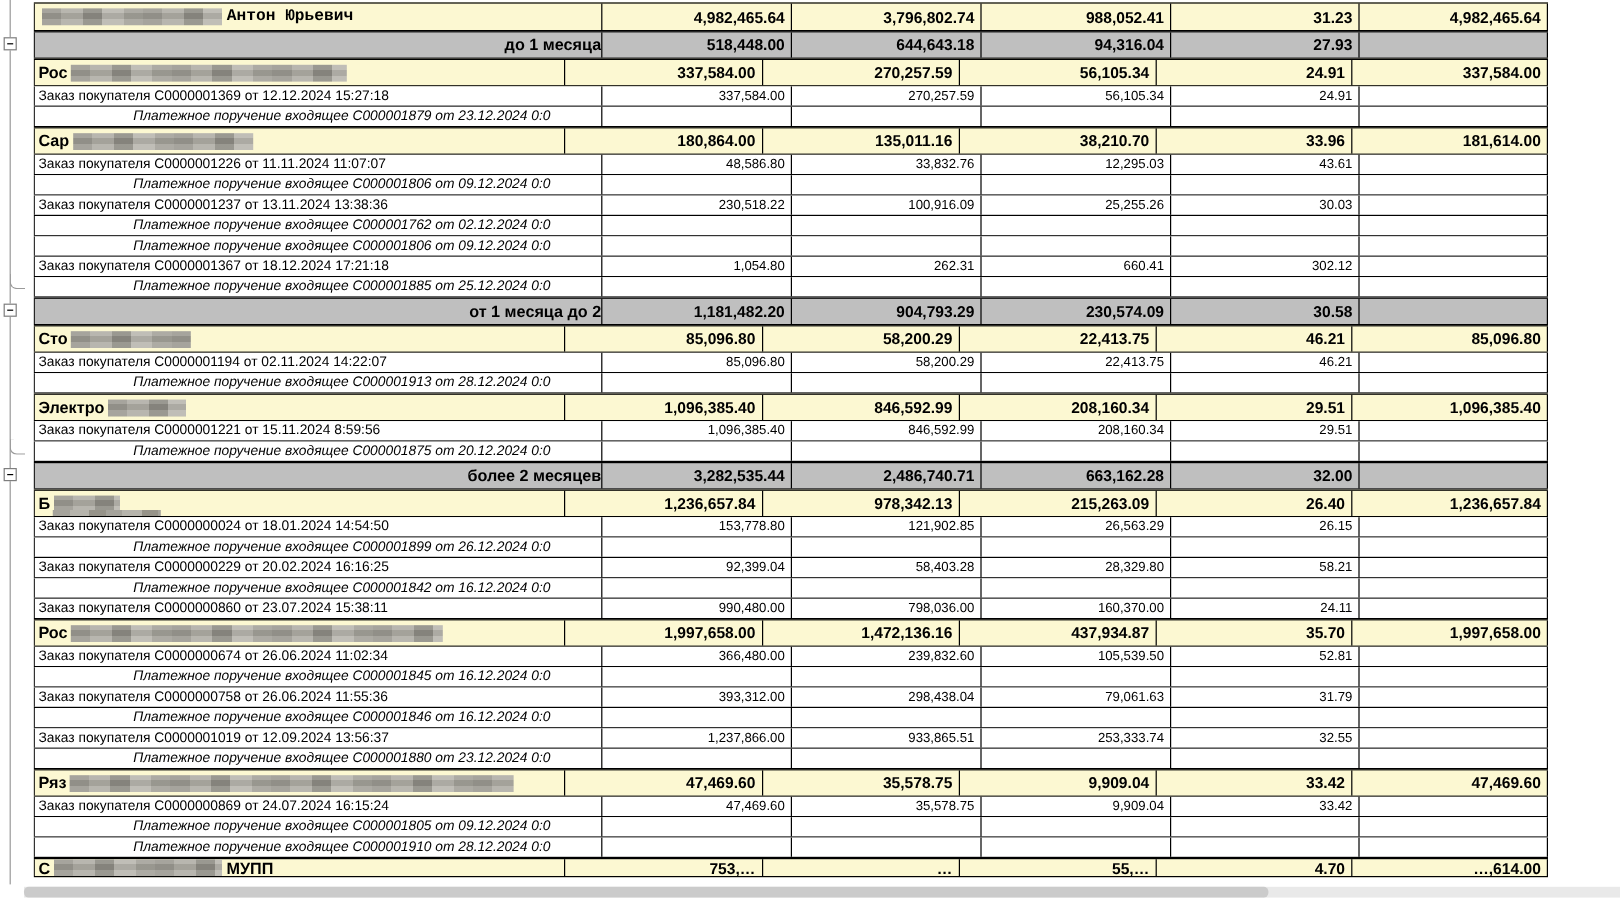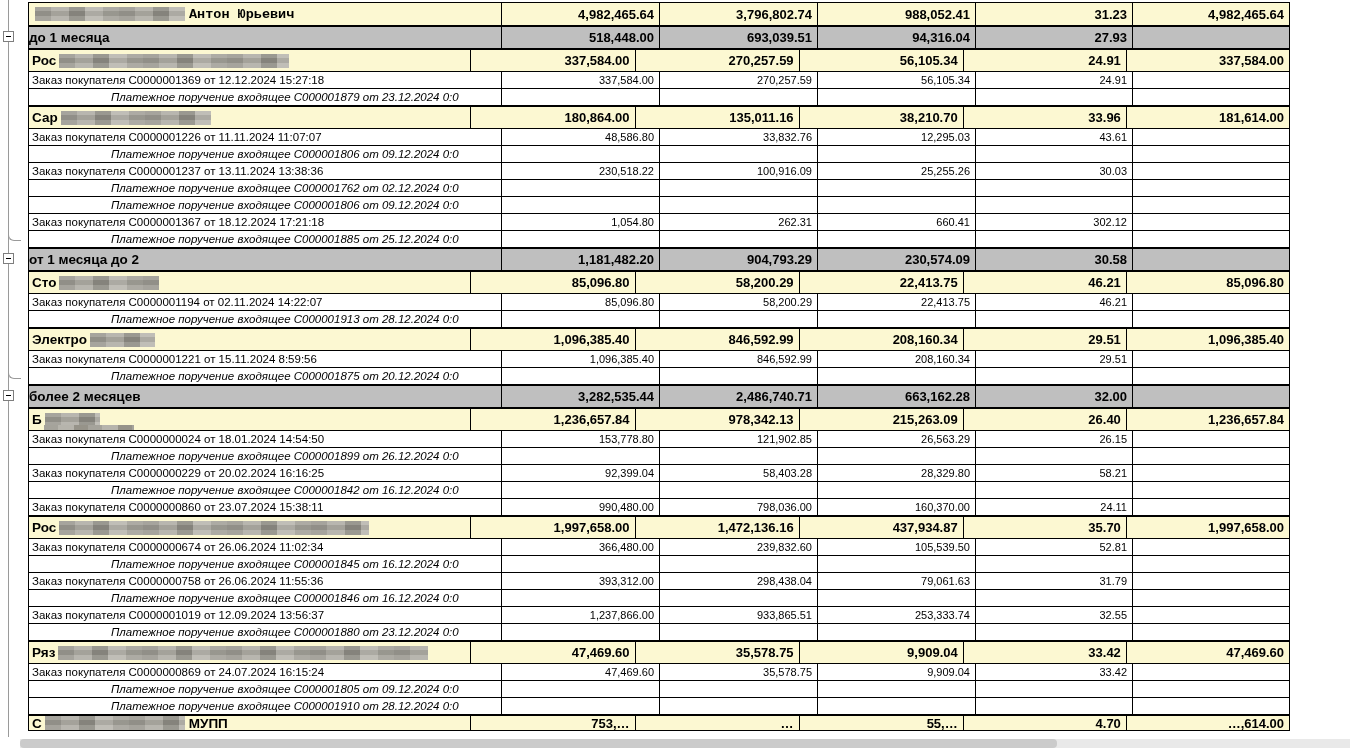--- a/index.html
+++ b/index.html
@@ -25,21 +25,21 @@
   .c{box-sizing:border-box;border-right:1px solid #000;display:flex;align-items:center;
      overflow:hidden;white-space:nowrap;}
   .c.label{width:474px;border-left:1px solid #000;padding-left:3px;}
   .c.num{justify-content:flex-end;padding-right:5px;font-size:11px;}
   .w0{width:158px}.w1{width:158px}.w2{width:158px}.w3{width:157px}.w4{width:157px}
   .r-manager{height:24px;background:#fcf8d2;border-top:1px solid #000;font-weight:bold;}
   .r-section{height:23px;background:#bfbfbf;border-top:1px solid #000;font-weight:bold;}
   .r-group, .r-partial{height:23px;background:#fcf8d2;border-top:1px solid #000;font-weight:bold;gap:16px;}
   .r-partial{height:16px;}
   .r-manager .label,.r-group .label,.r-partial .label{font-size:13.5px;}
-  .r-section .label{font-size:13.5px;justify-content:flex-start;padding-left:0;}
+  .r-section .label{font-size:13.5px;justify-content:flex-end;padding-left:0;}
   .r-manager .num,.r-section .num,.r-group .num,.r-partial .num{font-size:13px;}
   .r-order{height:17px;}
   .r-order .label{font-size:11.5px;}
   .r-payment{height:17px;}
   .r-payment .label{font-size:11.5px;font-style:italic;padding-left:82px;}
   .label{position:relative;}
   
   .redact{display:inline-block;height:14px;margin-left:3px;flex:none;
     background-image:
       repeating-linear-gradient(0deg, rgba(255,255,255,0.10) 0 5px, rgba(0,0,0,0.07) 5px 10px),
@@ -78,21 +78,21 @@
       <div class="c num w1">3,796,802.74</div>
       <div class="c num w2">988,052.41</div>
       <div class="c num w3">31.23</div>
       <div class="c num w4">4,982,465.64</div>
     </div>
     <div class="row r-section">
       <div class="c label">
         <span>до 1 месяца</span>
       </div>
       <div class="c num w0">518,448.00</div>
-      <div class="c num w1">693,039.51</div>
+      <div class="c num w1">644,643.18</div>
       <div class="c num w2">94,316.04</div>
       <div class="c num w3">27.93</div>
       <div class="c num w4"></div>
     </div>
     <div class="row r-group">
       <div class="c label">
         <span>Рос</span>
         <span class="redact" style="width: 230px;"></span>
       </div>
       <div class="c num w0">337,584.00</div>

